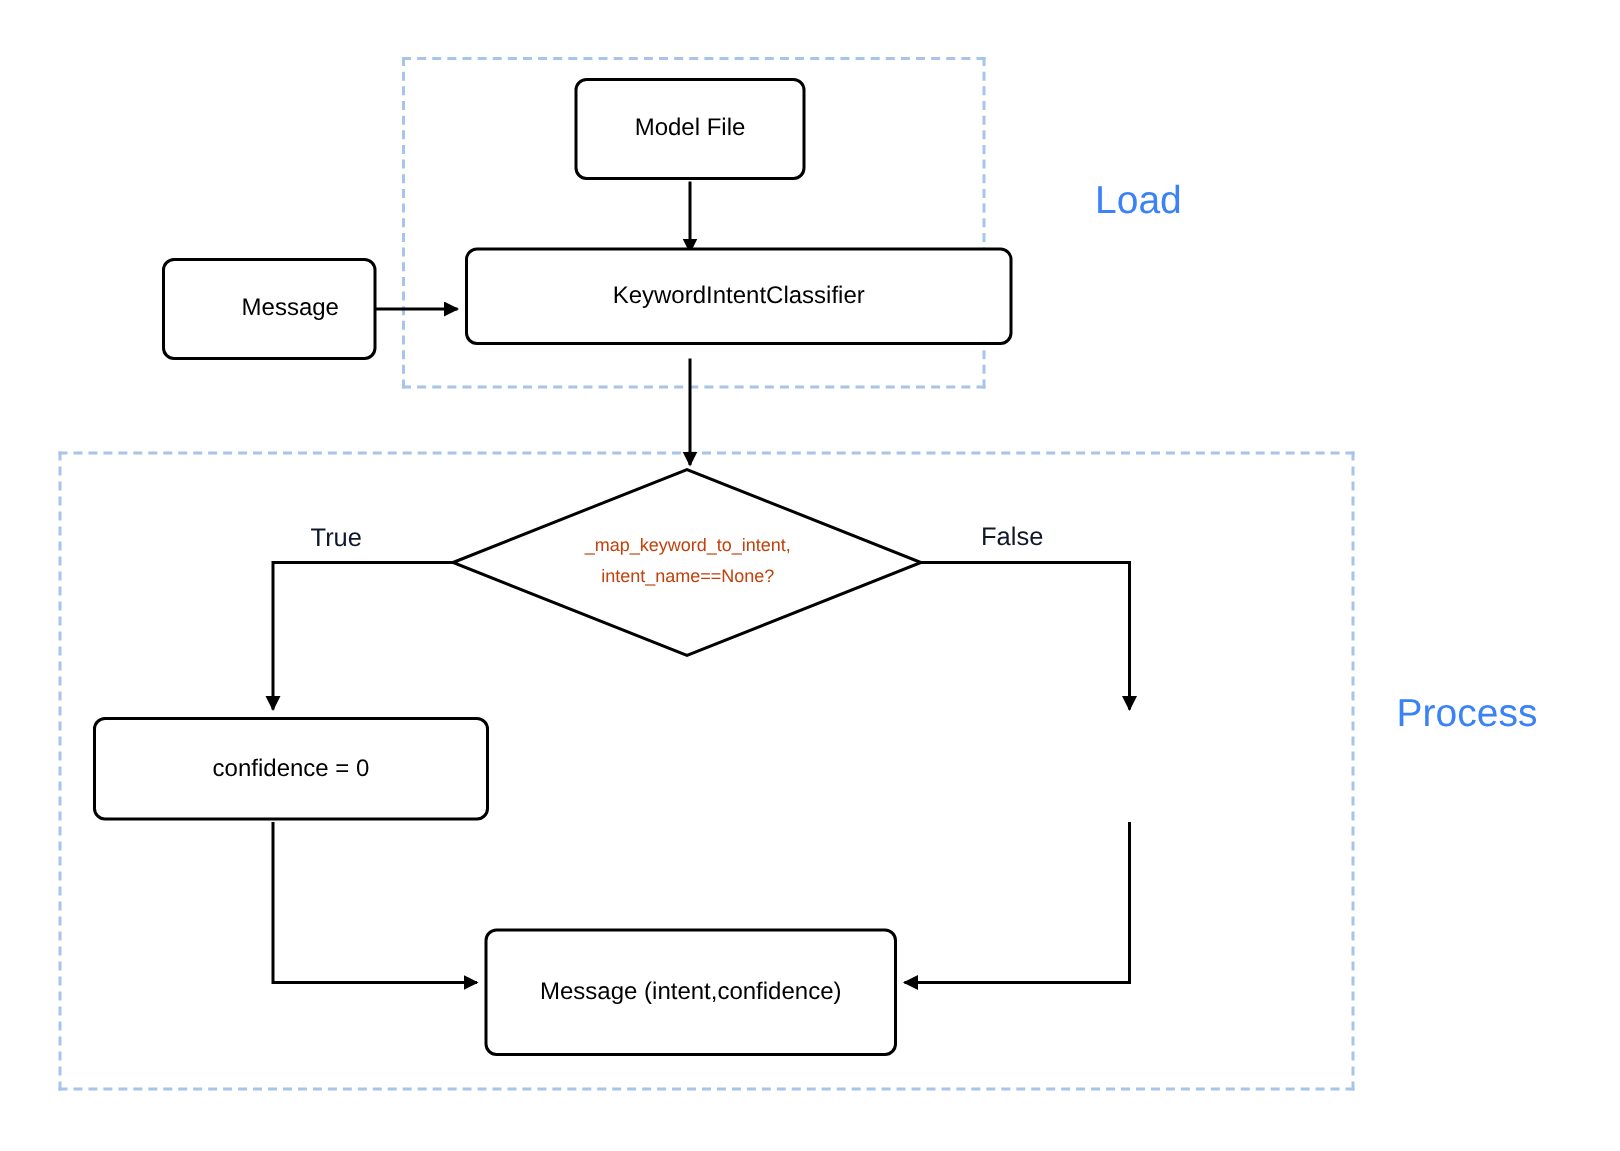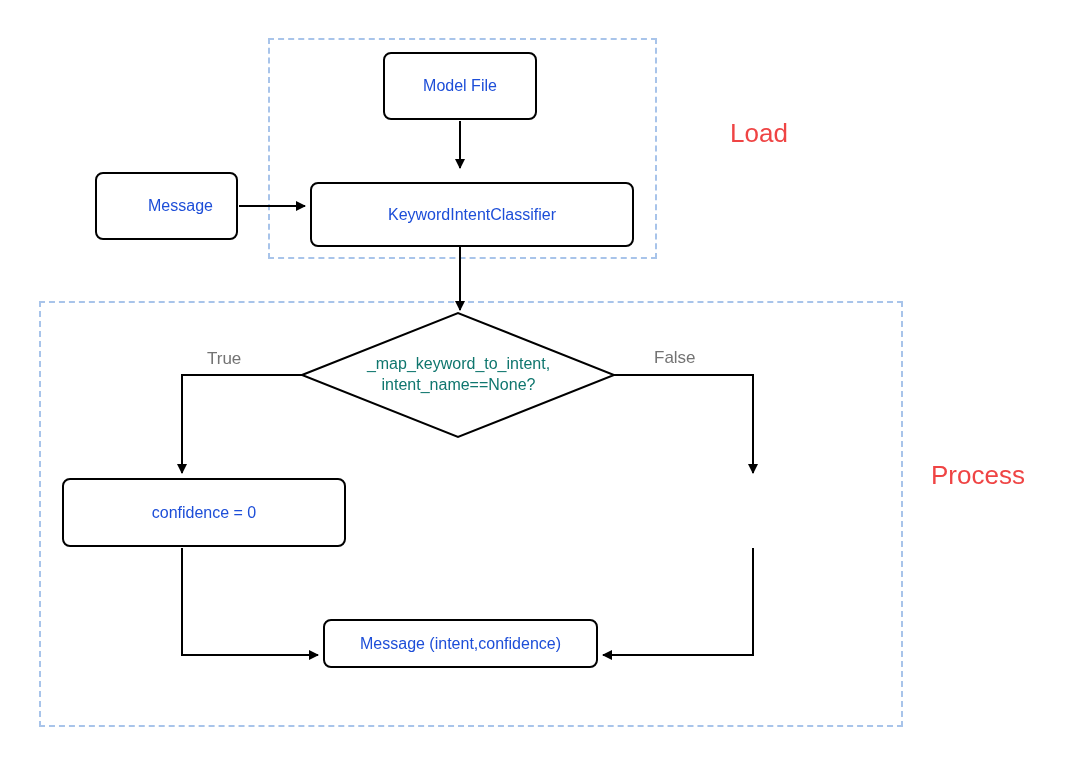--- a/index.html
+++ b/index.html
@@ -27,55 +27,55 @@
   }
   .node {
     position: absolute;
     background: #ffffff;
     border: 2px solid #000000;
     border-radius: 8px;
     display: flex;
     align-items: center;
     justify-content: center;
     font-size: 16px;
-    color: #1d4ed8;
+    color: #000000;
     z-index: 2;
     text-align: center;
   }
   .node-model-file      { left: 383px; top: 52px;  width: 154px; height: 68px; }
-  .node-message-in      { left: 95px;  top: 172px; width: 143px; height: 68px; padding-left: 28px; }
-  .node-classifier      { left: 310px; top: 182px; width: 324px; height: 65px; }
-  .node-confidence-zero { left: 62px;  top: 478px; width: 284px; height: 69px; }
+  .node-message-in      { left: 108px;  top: 172px; width: 143px; height: 68px; padding-left: 28px; }
+  .node-classifier      { left: 310px; top: 165px; width: 365px; height: 65px; }
+  .node-confidence-zero { left: 62px;  top: 478px; width: 264px; height: 69px; }
   .node-confidence-one  { left: 633px; top: 478px; width: 240px; height: 69px; }
-  .node-message-out     { left: 323px; top: 619px; width: 275px; height: 49px; }
+  .node-message-out     { left: 323px; top: 619px; width: 275px; height: 85px; }
   .decision-label {
     position: absolute;
     left: 330px; top: 353px;
     width: 257px;
     text-align: center;
-    font-size: 16px;
+    font-size: 12px;
     line-height: 21px;
     white-space: pre-line;
-    color: #0f766e;
+    color: #c2410c;
     z-index: 2;
   }
   .edge-label {
     position: absolute;
     font-size: 17px;
-    color: #737373;
+    color: #0f172a;
     z-index: 2;
     background: #ffffff;
     padding: 0 2px;
   }
   .label-true  { left: 205px; top: 349px; }
   .label-false { left: 652px; top: 348px; text-align: center; }
   .section-label {
     position: absolute;
     font-size: 26px;
-    color: #ef4444;
+    color: #3b82f6;
     z-index: 2;
   }
   .label-load    { left: 730px; top: 118px; }
   .label-process { left: 931px; top: 460px; }
 </style>
 </head>
 <body>
 
 <div class="canvas">
 

